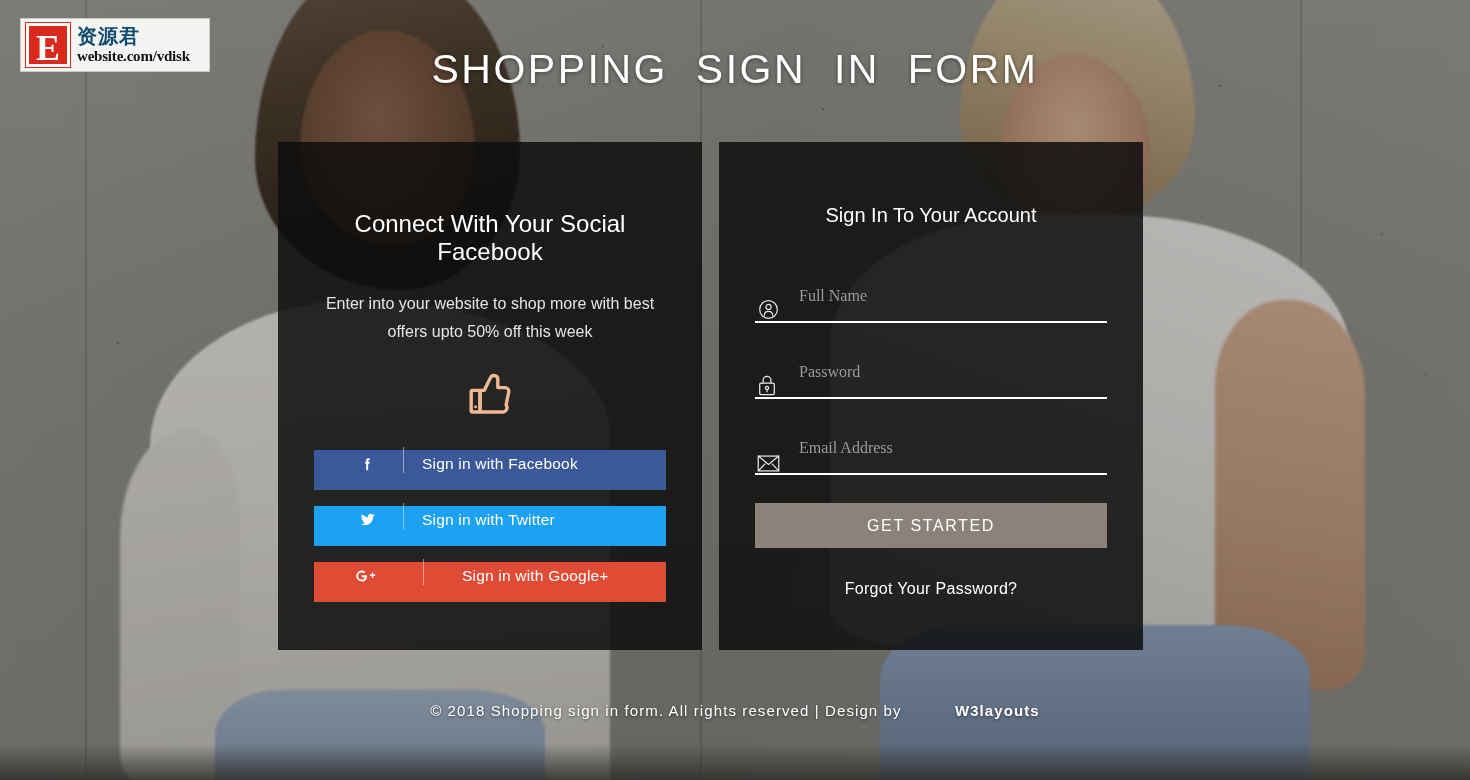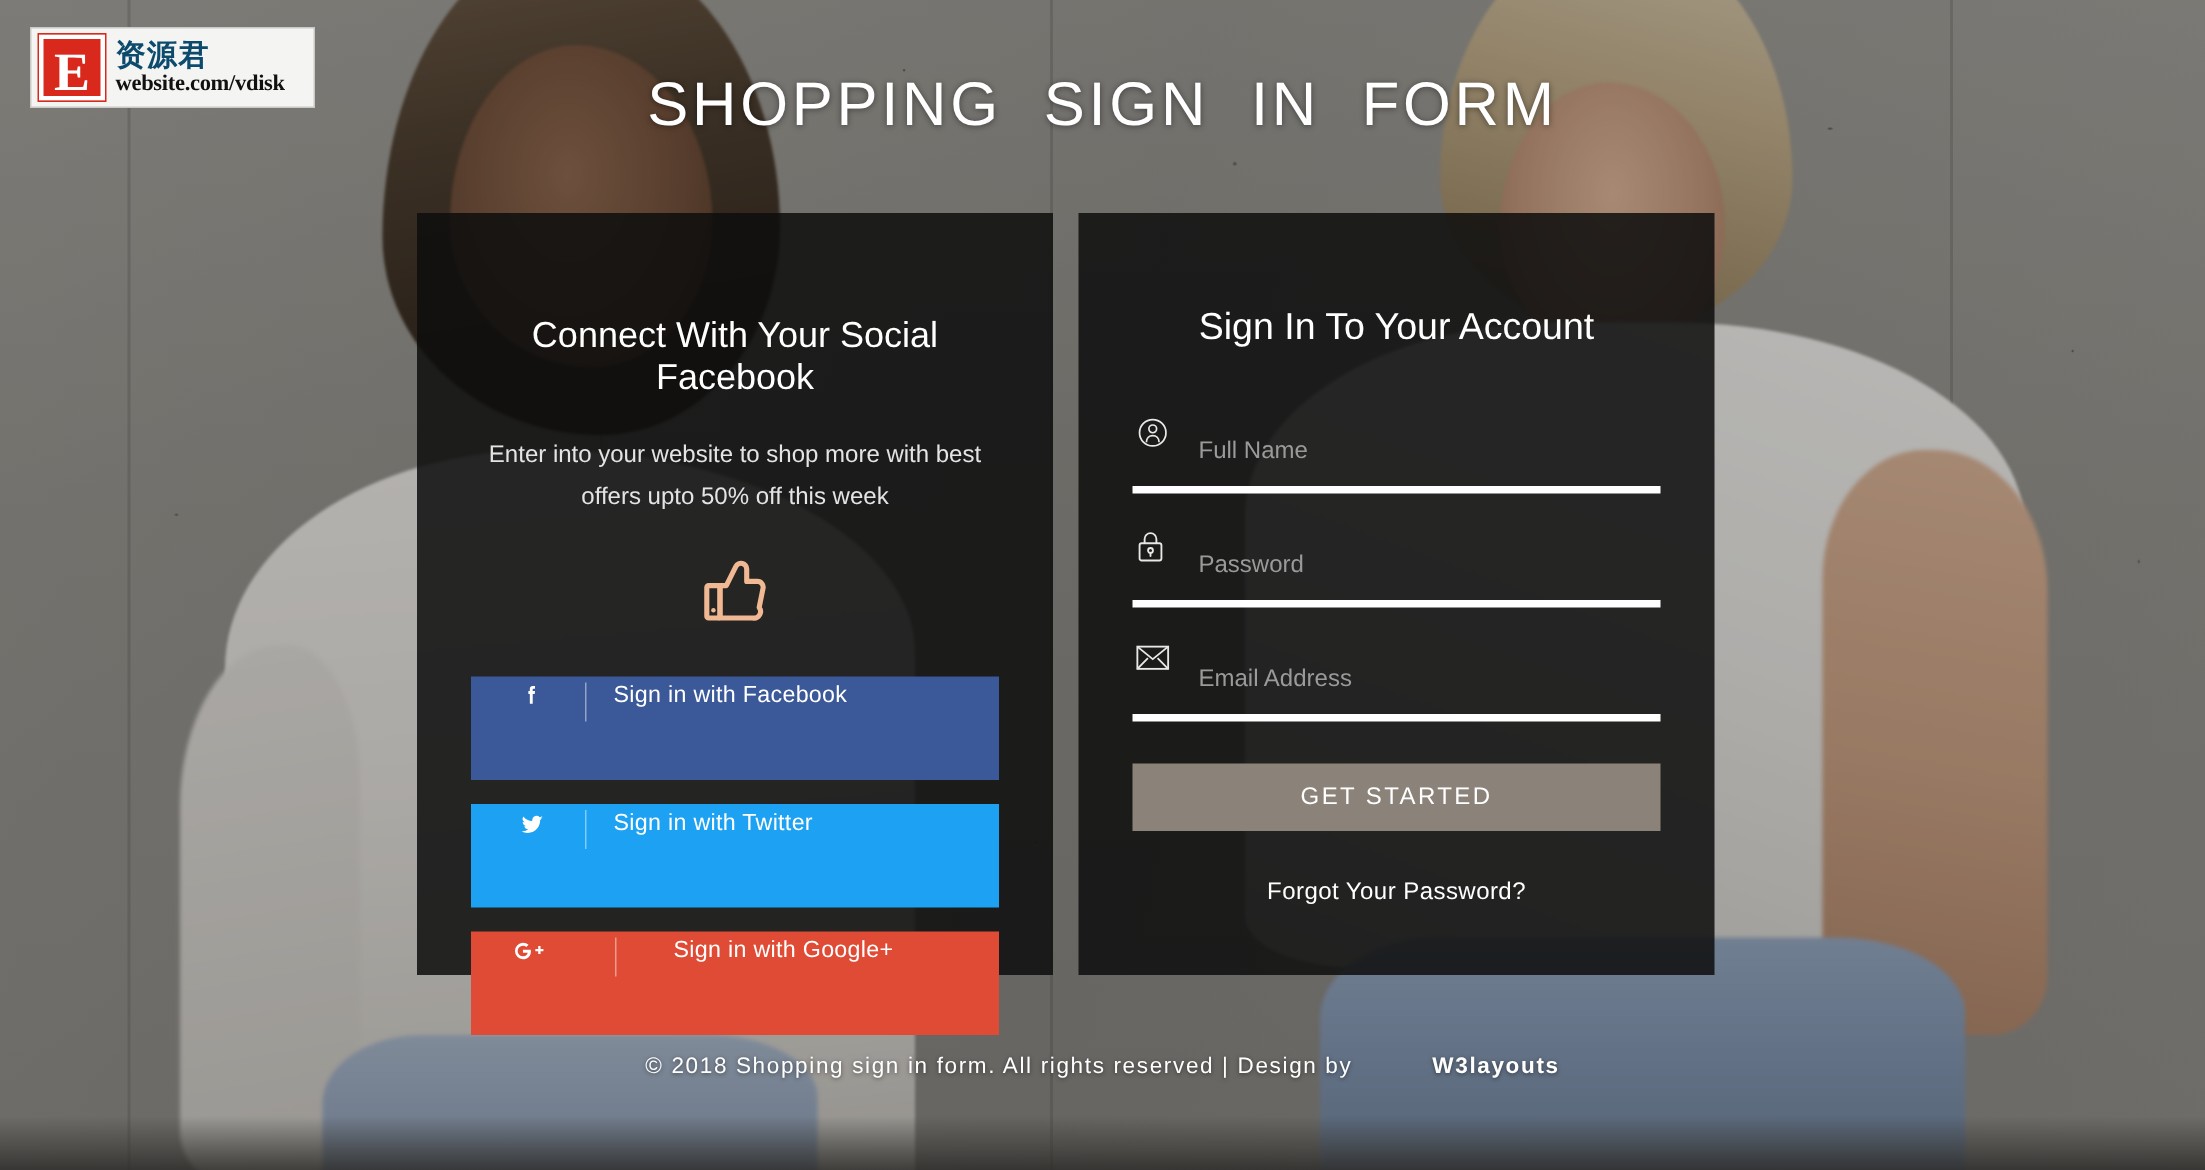--- a/index.html
+++ b/index.html
@@ -224,44 +224,44 @@
     background: rgba(14,14,14,.86);
     padding: 42px 36px 0 36px;
   }
 
   .panel-title {
     color: #fff;
     text-align: center;
     font-weight: 400;
   }
   .panel-title.left  { font-size: 24px; margin-top: 26px; }
-  .panel-title.right { font-size: 25px; margin-top: 20px; }
+  .panel-title.right { font-size: 20px; margin-top: 20px; }
 
   .panel-sub {
     color: #e4e4e4;
     text-align: center;
     font-size: 16px;
     line-height: 28px;
     margin-top: 24px;
     padding: 0 6px;
   }
 
   .thumb-wrap { text-align: center; margin-top: 24px; }
 
   
   .social-list { margin-top: 28px; }
   .social-btn {
     display: flex;
-    align-items: flex-start;
-    height: 69px;
+    align-items: flex-end;
+    height: 40px;
     margin-bottom: 16px;
     cursor: pointer;
     border: none;
     width: 100%;
-    padding: 4px;
+    padding: 17px;
     font-family: inherit;
   }
   .social-btn:last-child { margin-bottom: 0; }
   .social-ico {
     width: 72px;
     display: flex;
     align-items: center;
     justify-content: center;
     color: #fff;
     flex: none;
@@ -275,25 +275,26 @@
     color: #fff;
     font-size: 15.5px;
     padding-left: 18px;
     letter-spacing: .2px;
   }
 
   
   .form { margin-top: 44px; }
   .field {
     display: flex;
-    align-items: flex-start;
+    align-items: flex-end;
     height: 52px;
-    border-bottom: 5px solid #ffffff;
+    border-bottom: 2px solid #ffffff;
     margin-bottom: 24px;
     padding-left: 2px;
+    font-family: Liberation Serif, serif;
   }
   .field-ico {
     width: 42px;
     display: flex;
     align-items: center;
     justify-content: flex-start;
     flex: none;
     color: #f2f2f2;
   }
   .field-input {

